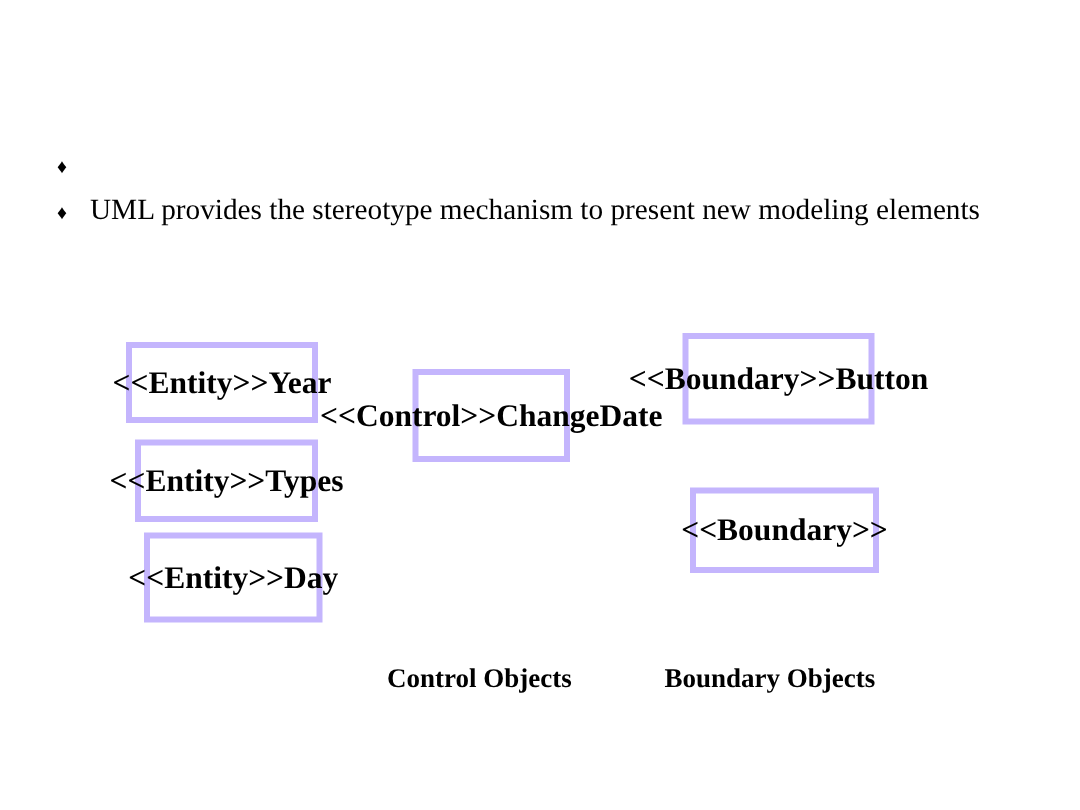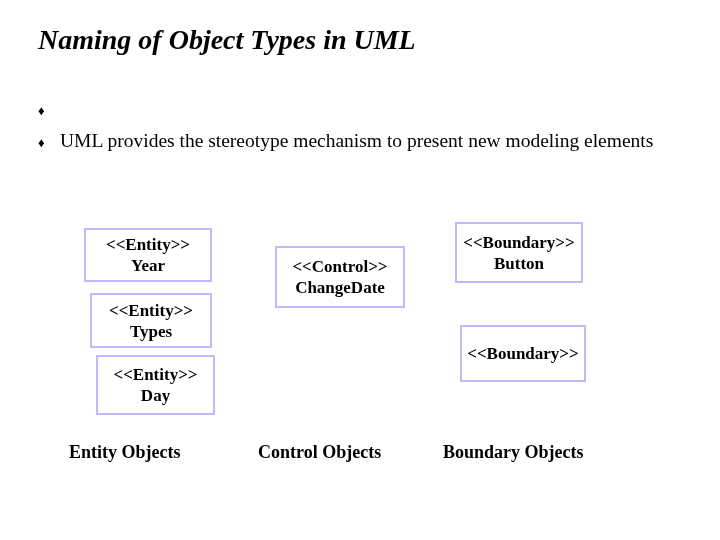--- a/index.html
+++ b/index.html
@@ -38,55 +38,53 @@
     white-space: nowrap;
   }
   .bullet-marker {
     width: 22px;
     font-size: 13px;
     flex: 0 0 22px;
   }
   .uml-box {
     position: absolute;
     box-sizing: border-box;
-    border: 2px solid #c4b5fd;
+    border: 4px solid #c4b5fd;
     background: #ffffff;
     display: flex;
-    flex-direction: column;
     align-items: center;
     justify-content: center;
     text-align: center;
     font-weight: bold;
-    font-size: 17px;
+    font-size: 21px;
     line-height: 21px;
     white-space: nowrap;
   }
   .box-entity-year       { left: 84px;  top: 228px; width: 128px; height: 54px; }
   .box-entity-month      { left: 90px;  top: 293px; width: 122px; height: 55px; }
   .box-entity-day        { left: 96px;  top: 355px; width: 119px; height: 60px; }
-  .box-control-changedate{ left: 275px; top: 246px; width: 130px; height: 62px; text-align: right; }
+  .box-control-changedate{ left: 275px; top: 246px; width: 105px; height: 62px; text-align: right; }
   .box-boundary-button   { left: 455px; top: 222px; width: 128px; height: 61px; }
   .box-boundary-lcd      { left: 460px; top: 325px; width: 126px; height: 57px; }
   .column-label {
     position: absolute;
     top: 442px;
     font-size: 18px;
     font-weight: bold;
     white-space: nowrap;
   }
   .label-entity   { left: 69px; }
   .label-control  { left: 258px; }
   .label-boundary { left: 443px; }
 </style>
 </head>
 <body>
 
 <div class="slide">
 
-  <div class="slide-title">Naming of Object Types in UML</div>
 
   <div class="bullet-list">
     <div class="bullet-item">
       <span class="bullet-marker">♦</span>
     </div>
     <div class="bullet-item">
       <span class="bullet-marker">♦</span>
       <span class="bullet-text">UML provides the stereotype mechanism to present new modeling elements</span>
     </div>
   </div>
@@ -113,19 +111,18 @@
 
   <div class="uml-box box-boundary-button">
     <span>&lt;&lt;Boundary&gt;&gt;</span>
     <span>Button</span>
   </div>
 
   <div class="uml-box box-boundary-lcd">
     <span>&lt;&lt;Boundary&gt;&gt;</span>
   </div>
 
-  <div class="column-label label-entity">Entity Objects</div>
 
   <div class="column-label label-control">Control Objects</div>
 
   <div class="column-label label-boundary">Boundary Objects</div>
 
 </div>
 
 </body></html>

